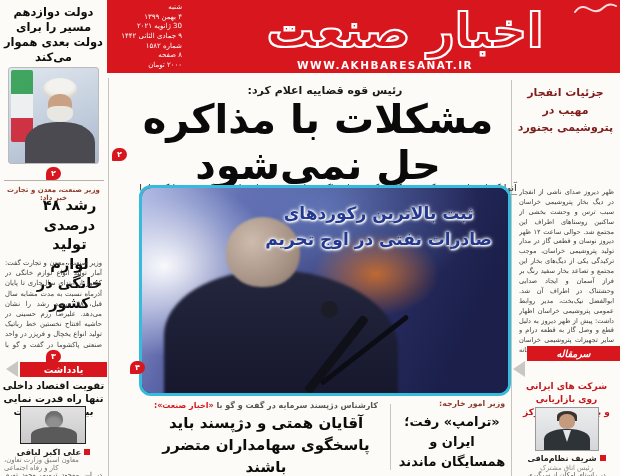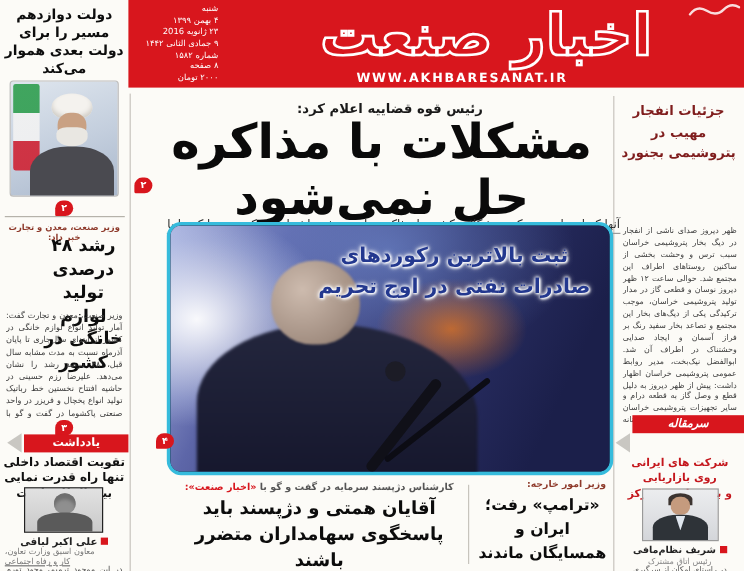--- a/index.html
+++ b/index.html
@@ -102,21 +102,21 @@
 </style>
 </head>
 <body>
 
 <div class="page">
 
   <div class="masthead">
     <div class="dateline">
       <div>شنبه</div>
       <div>۴ بهمن ۱۳۹۹</div>
-      <div>۲۳ ژانویه 2016</div>
+      <div>30 ژانویه ۲۰۲۱</div>
       <div>۹ جمادی الثانی ۱۴۴۲</div>
       <div>شماره ۱۵۸۲</div>
       <div>۸ صفحه</div>
       <div>۲۰۰۰ تومان</div>
     </div>
     <div class="logo">اخبار صنعت</div>
     <div class="site-url">WWW.AKHBARESANAT.IR</div>
     <svg class="flourish" width="44" height="14" viewBox="0 0 44 14">
       <path d="M2 10 Q 8 2 16 7 T 30 6 T 43 4" stroke="#ffffff" stroke-width="2" fill="none" stroke-linecap="round"></path>
     </svg>
@@ -153,21 +153,21 @@
     <div class="sec-bar" style="left:20px; right:0; top:362px;">یادداشت</div>
     <div class="note-head">تقویت اقتصاد داخلی تنها راه قدرت نمایی بین المللی است</div>
     <div class="note-photo">
       <div class="np-head"></div>
       <div class="np-body"></div>
     </div>
     <div class="note-author">
       <span class="sq"></span><span>علی اکبر لبافی</span>
     </div>
     <div class="note-title" style="top:456px;">معاون اسبق وزارت تعاون،</div>
-    <div class="note-title" style="top:464px;text-decoration:underline;">کار و رفاه اجتماعی</div>
+    <div class="note-title" style="top:464px;">کار و رفاه اجتماعی</div>
     <div class="note-snippet">در این موجود ترمیم، وجود تورم که...</div>
   </div>
 
   <div class="m-kicker">رئیس قوه قضاییه اعلام کرد:</div>
   <div class="m-head">مشکلات با مذاکره حل نمی‌شود</div>
   <div class="m-sub">
     <span>آنها که احساس می کنند مشکلات کشور با مذاکره حل می شود اشتباه می کنند. هرجا که ما با قوت</span><br>
     <span>در آن عرصه کار کردیم، دشمن را به عقب رانده و مایوس کرده‌ایم</span>
   </div>
   <div class="badge m-badge">۲</div>

